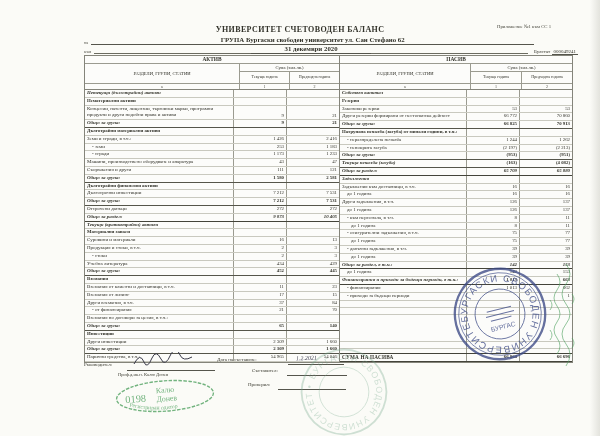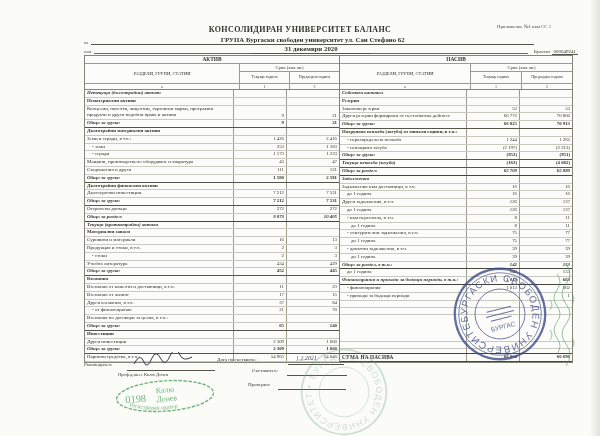--- a/index.html
+++ b/index.html
@@ -63,21 +63,21 @@
   .typed-name{font-size:4.6px;color:#44443a}
   svg{display:block}
   .stamp{opacity:.78}
 </style>
 </head>
 <body>
 
 <div class="abs scan-edge"></div>
 
 <div class="abs annex">Приложение №1 към СС 1</div>
-<div class="abs doc-title">КОНСОЛИДИРАН УНИВЕРСИТЕТ БАЛАНС</div>
+<div class="abs doc-title">УНИВЕРСИТЕТ СЧЕТОВОДЕН БАЛАНС</div>
 
 <div class="abs hline2">
   <span class="pfx">на</span>
   <span class="entity">ГРУПА  Бургаски свободен университет ул. Сан Стефано 62</span>
 </div>
 
 <div class="abs hline3">
   <span class="pfx">към</span>
   <span class="fill-line"></span>
   <span class="date-c">31 декември 2020</span>

